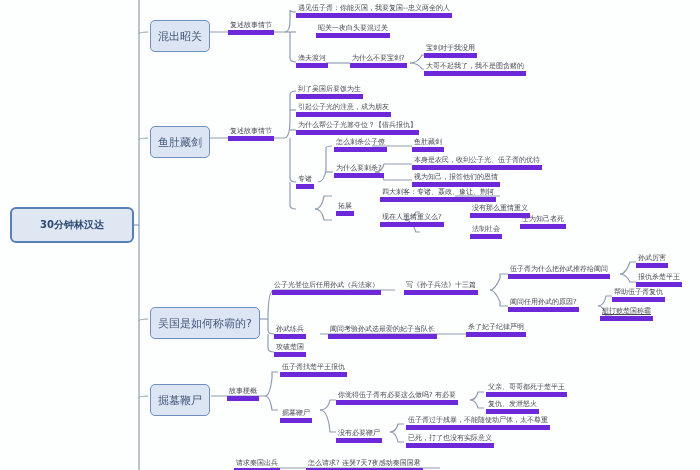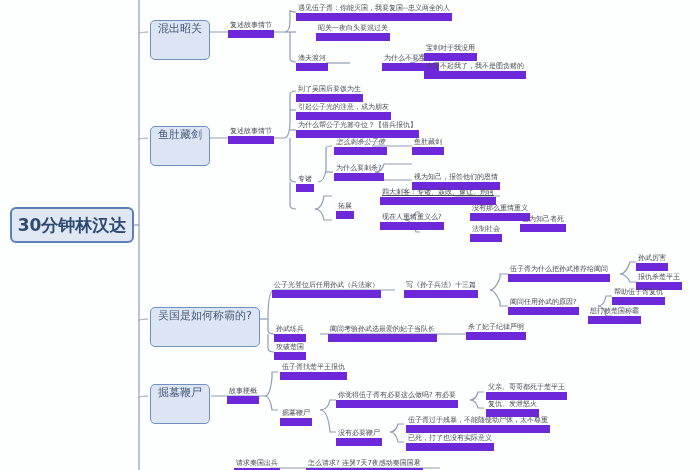--- a/index.html
+++ b/index.html
@@ -1,21 +1,21 @@
 <!DOCTYPE html>
 <html><head>
 <meta charset="utf-8">
 <style>
   html,body{margin:0;padding:0;background:#fdfefe;}
   body{width:700px;height:470px;position:relative;overflow:hidden;font-family:"DejaVu Sans","Liberation Sans",sans-serif;color:#3a3f4a;}
   #canvas{position:absolute;left:0;top:0;width:700px;height:470px;}
   svg.links{position:absolute;left:0;top:0;width:700px;height:470px;pointer-events:none;}
-  .root{position:absolute;left:10px;top:207px;width:124px;height:36px;border:2px solid #5a7fb5;border-radius:6px;background:#dfe7f3;box-sizing:border-box;display:flex;align-items:center;justify-content:center;font-weight:bold;font-size:17px;color:#2e4a73;}
-  .topic{position:absolute;height:40px;border:1.5px solid #6f8fbf;border-radius:5px;background:#dbe5f3;box-sizing:border-box;display:flex;justify-content:center;font-size:11px;color:#44567a;padding:0 18px;white-space:nowrap;}
-  .node{position:absolute;font-size:7px;color:#4a4a55;white-space:nowrap;line-height:10px;padding:0 2px;border-bottom:8px solid #6d28d9;}
+  .root{position:absolute;left:10px;top:207px;width:124px;height:36px;border:2px solid #5a7fb5;border-radius:6px;background:#dfe7f3;box-sizing:border-box;display:flex;align-items:center;justify-content:center;font-weight:bold;font-size:10px;color:#2e4a73;}
+  .topic{position:absolute;height:32px;border:1.5px solid #6f8fbf;border-radius:5px;background:#dbe5f3;box-sizing:border-box;display:flex;align-items:center;justify-content:center;font-size:11px;color:#44567a;padding:0 18px;white-space:nowrap;}
+  .node{position:absolute;font-size:7px;color:#4a4a55;white-space:nowrap;line-height:10px;padding:0 2px;border-bottom:5px solid #6d28d9;}
 </style>
 </head>
 <body>
 
 <div id="canvas">
   <svg class="links" viewBox="0 0 700 470">
     <g fill="none" stroke="#8f9cb3" stroke-width="1.2">
 
       <path d="M134 225 H139"></path>
       <path d="M139 0 V470"></path>
@@ -89,48 +89,49 @@
       <span>吴国是如何称霸的?</span>
     </div>
   <div class="topic" style="left:150px;top:384px;width:60px;">
       <span>掘墓鞭尸</span>
     </div>
 
   <div class="node" style="left:228px;top:20px;">复述故事情节</div>
   <div class="node" style="left:296px;top:3px;">遇见伍子胥：你能灭国，我要复国--忠义两全的人</div>
   <div class="node" style="left:296px;top:23px;margin-left:20px;">昭关一夜白头要混过关</div>
   <div class="node" style="left:296px;top:53px;">渔夫渡河</div>
-  <div class="node" style="left:350px;top:53px;margin-left:32px;">为什么不要宝剑?</div>
+  <div class="node" style="left:350px;top:53px;">为什么不要宝剑?</div>
   <div class="node" style="left:424px;top:43px;">宝剑对于我没用</div>
   <div class="node" style="left:424px;top:61px;">大哥不起我了，我不是图贪赌的</div>
 
   <div class="node" style="left:228px;top:126px;">复述故事情节</div>
   <div class="node" style="left:296px;top:84px;">到了吴国后要饭为生</div>
   <div class="node" style="left:296px;top:102px;">引起公子光的注意，成为朋友</div>
   <div class="node" style="left:296px;top:120px;">为什么帮公子光篡夺位？【借兵报仇】</div>
   <div class="node" style="left:296px;top:174px;">专诸</div>
-  <div class="node" style="left:334px;top:137px;font-style:italic;">怎么刺杀公子僚</div>
+  <div class="node" style="left:334px;top:137px;">怎么刺杀公子僚</div>
   <div class="node" style="left:412px;top:137px;">鱼肚藏剑</div>
   <div class="node" style="left:334px;top:163px;">为什么要刺杀?</div>
+  <div class="node" style="left:412px;top:155px;">本身是农民，收到公子光、伍子胥的优待</div>
   <div class="node" style="left:412px;top:172px;">视为知己，报答他们的恩情</div>
   <div class="node" style="left:336px;top:201px;">拓展</div>
-  <div class="node" style="left:380px;top:187px;text-decoration:underline;">四大刺客：专诸、聂政、豫让、荆轲</div>
+  <div class="node" style="left:380px;top:187px;">四大刺客：专诸、聂政、豫让、荆轲</div>
   <div class="node" style="left:520px;top:187px;margin-top:27px;">士为知己者死</div>
   <div class="node" style="left:380px;top:212px;">现在人重情重义么?</div>
   <div class="node" style="left:470px;top:203px;">没有那么重情重义</div>
   <div class="node" style="left:470px;top:224px;">法制社会</div>
 
   <div class="node" style="left:272px;top:280px;">公子光登位后任用孙武（兵法家）</div>
   <div class="node" style="left:404px;top:280px;">写《孙子兵法》十三篇</div>
   <div class="node" style="left:508px;top:264px;">伍子胥为什么把孙武推荐给阖闾</div>
   <div class="node" style="left:636px;top:253px;">孙武厉害</div>
   <div class="node" style="left:636px;top:272px;">报仇杀楚平王</div>
   <div class="node" style="left:508px;top:297px;">阖闾任用孙武的原因?</div>
   <div class="node" style="left:612px;top:287px;">帮助伍子胥复仇</div>
-  <div class="node" style="left:588px;top:306px;">想打败楚国称霸</div>
+  <div class="node" style="left:600px;top:306px;text-decoration:underline;">想打败楚国称霸</div>
   <div class="node" style="left:274px;top:324px;">孙武练兵</div>
   <div class="node" style="left:328px;top:324px;">阖闾考验孙武选最爱的妃子当队长</div>
   <div class="node" style="left:466px;top:322px;">杀了妃子纪律严明</div>
   <div class="node" style="left:274px;top:342px;">攻破楚国</div>
 
   <div class="node" style="left:227px;top:386px;">故事梗概</div>
   <div class="node" style="left:280px;top:362px;">伍子胥找楚平王报仇</div>
   <div class="node" style="left:280px;top:408px;">掘墓鞭尸</div>
   <div class="node" style="left:336px;top:390px;">你觉得伍子胥有必要这么做吗? 有必要</div>
   <div class="node" style="left:486px;top:382px;">父亲、哥哥都死于楚平王</div>

